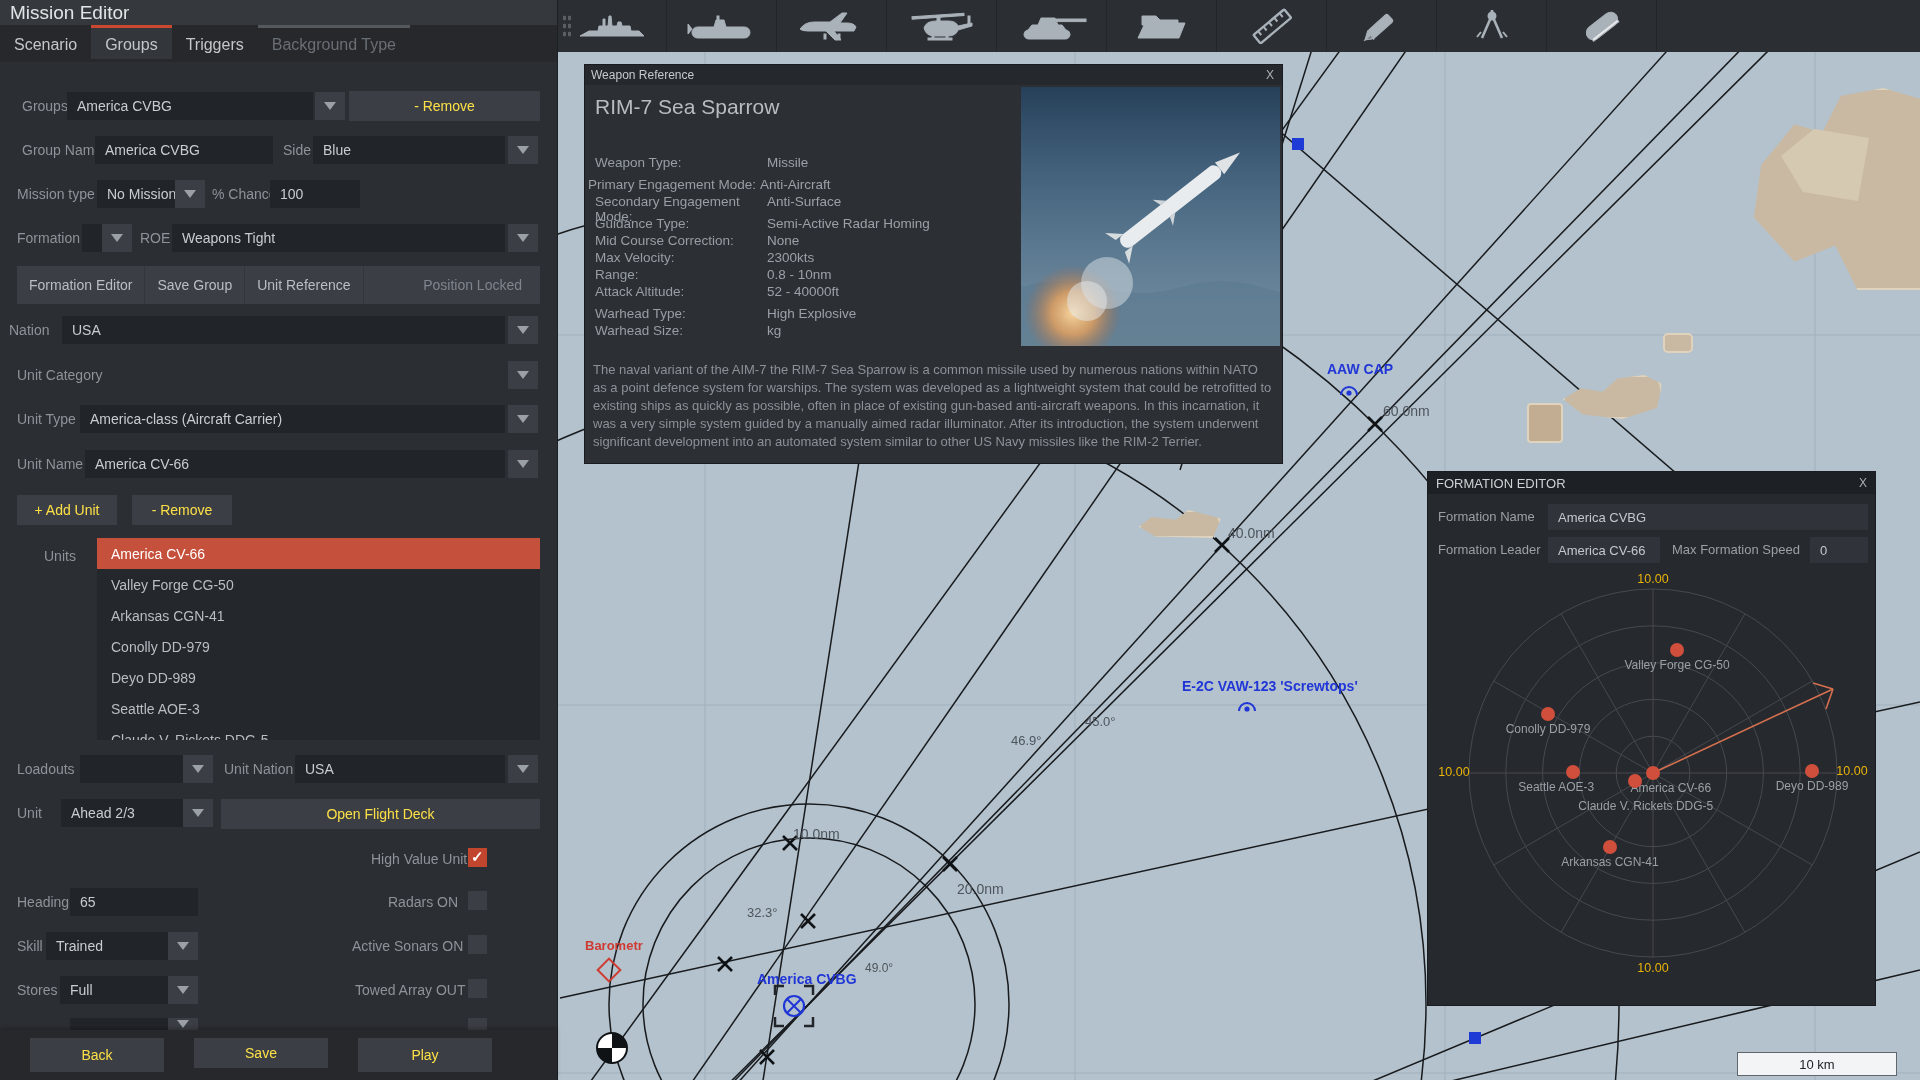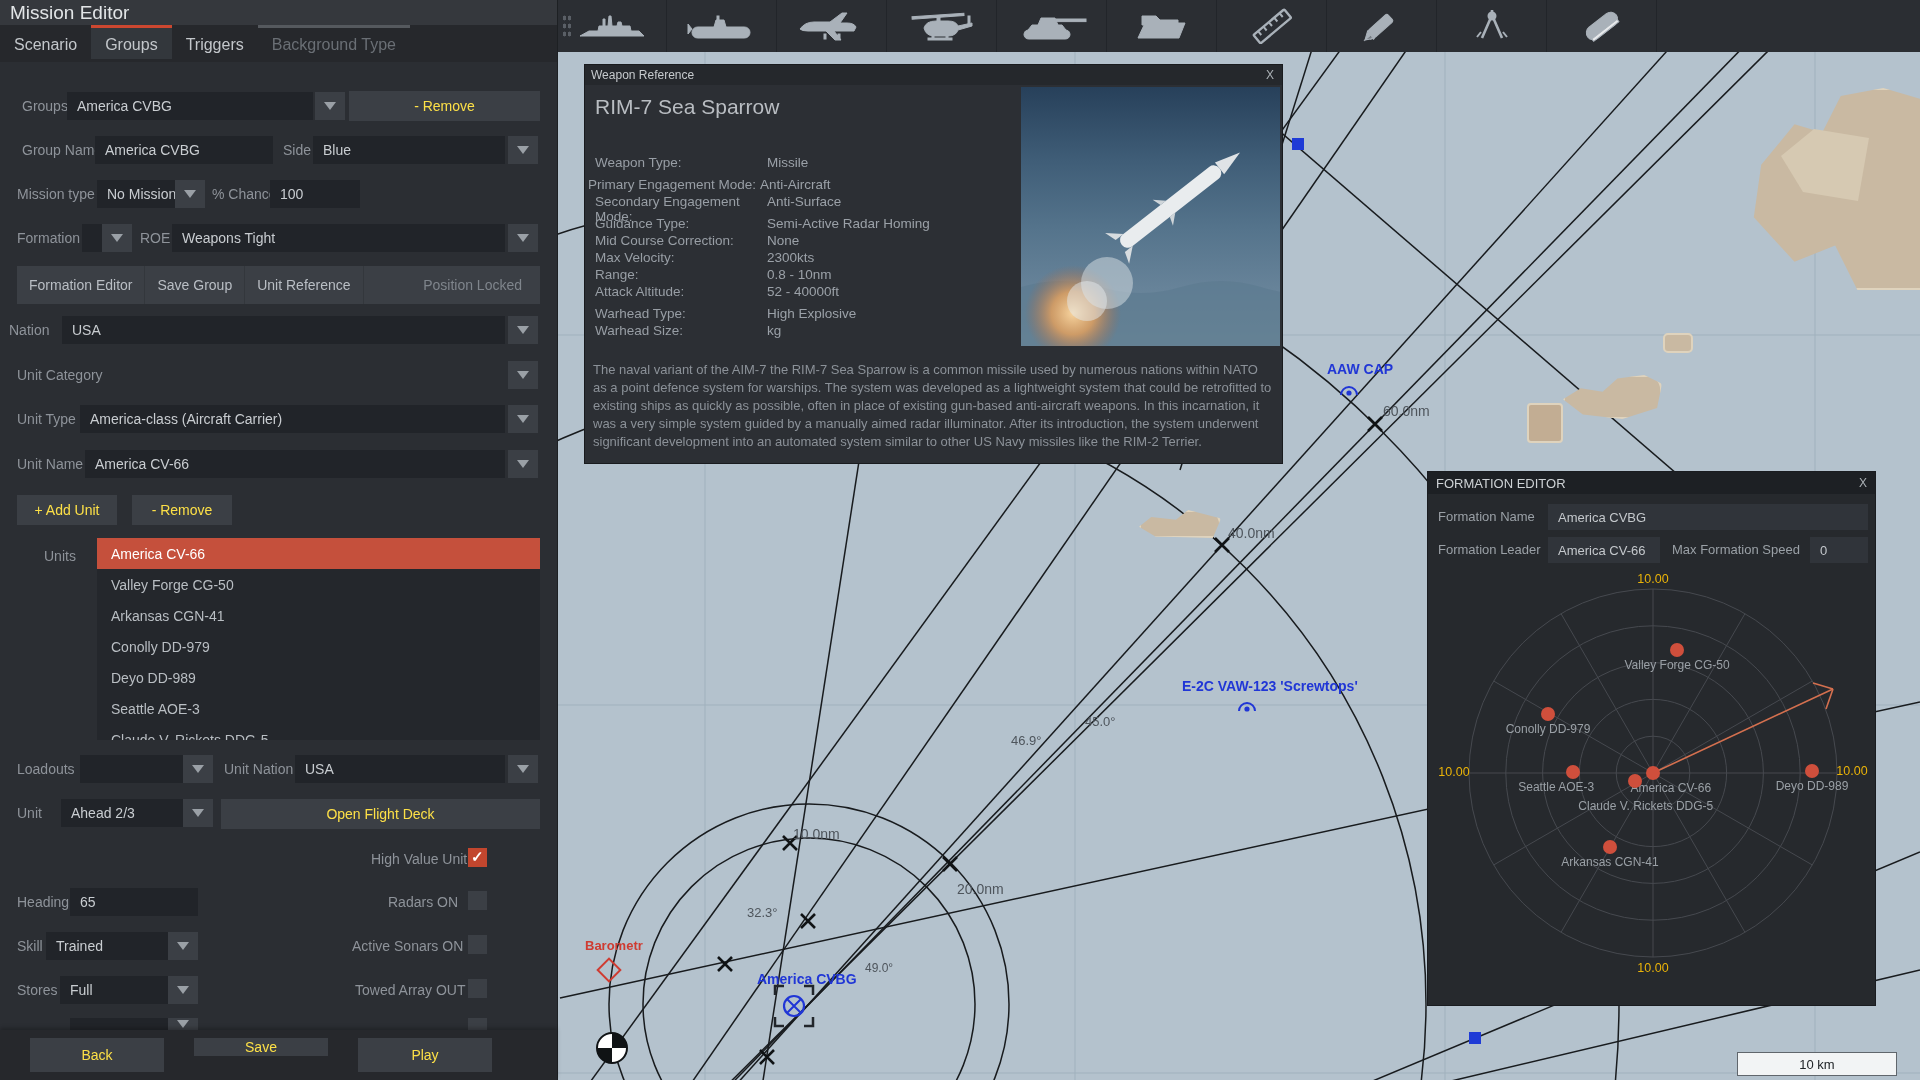--- a/index.html
+++ b/index.html
@@ -505,15 +505,15 @@
   <span class="dd" style="left:168px;top:976px"></span>
   <span class="lbl" style="left:355px;top:982px">Towed Array OUT</span>
   <span class="cb" style="left:468px;top:979px"></span>
 
   <div class="inp" style="left:70px;top:1018px;width:98px;height:12px"></div>
   <div class="dd" style="left:168px;top:1018px;height:12px"></div>
   <span class="cb" style="left:468px;top:1018px;height:12px"></span>
 
   <div id="btmbar"></div>
   <div class="btn" style="left:30px;top:1038px;width:134px;height:34px;z-index:6">Back</div>
-  <div class="btn" style="left:194px;top:1038px;width:134px;height:18px;z-index:6">Save</div>
+  <div class="btn" style="left:194px;top:1038px;width:134px;height:30px;z-index:6">Save</div>
   <div class="btn" style="left:358px;top:1038px;width:134px;height:34px;z-index:6">Play</div>
 </div>
 
 </body></html>

